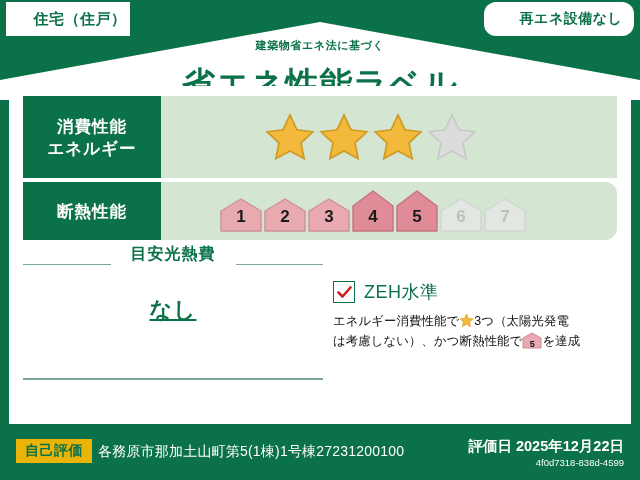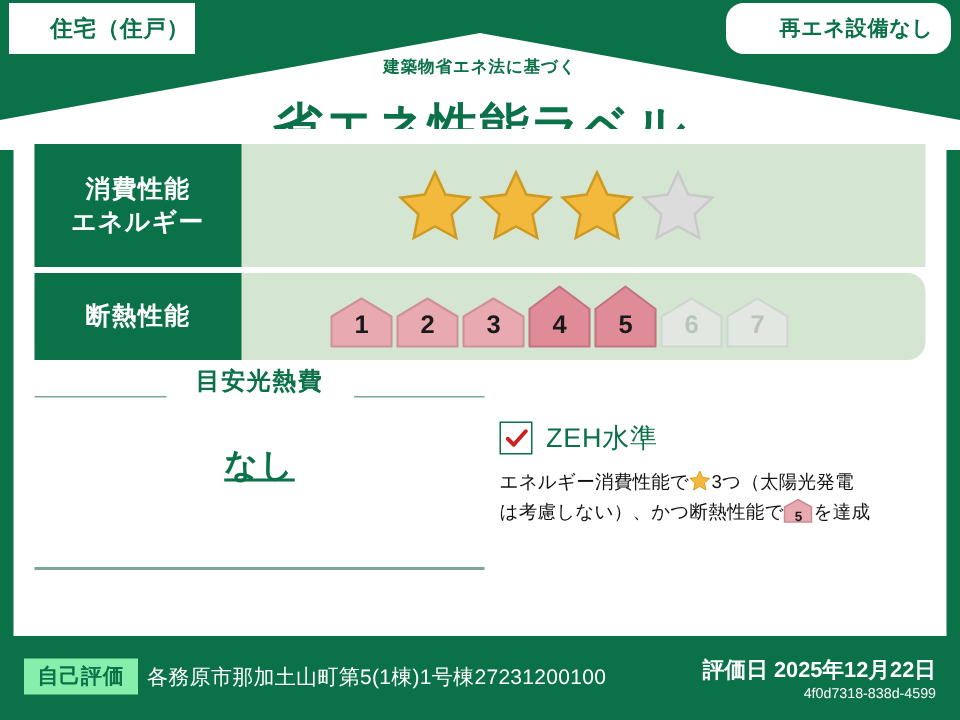--- a/index.html
+++ b/index.html
@@ -83,21 +83,21 @@
   .zeh-desc{margin-top:7px;font-size:12.4px;color:#111;line-height:1.62;letter-spacing:.1px;}
   .inline-star{display:inline-block;vertical-align:-3px;width:15px;height:15px;}
   .inline-house{display:inline-block;vertical-align:-4px;width:20px;height:17px;position:relative;}
   .inline-house svg{display:block;}
   .inline-house b{position:absolute;left:0;right:0;bottom:0px;text-align:center;
                   font-size:9px;font-weight:bold;color:#1a1a1a;line-height:1;}
 
   
   .footer{position:absolute;left:0;top:430px;width:640px;height:50px;color:#fff;}
   .self-badge{
-    position:absolute;left:16px;top:9px;width:76px;height:24px;background:#86efac;color:#0b7148;
+    position:absolute;left:16px;top:9px;width:76px;height:24px;background:#eab308;color:#0b7148;
     font-size:14px;font-weight:bold;display:flex;align-items:center;justify-content:center;
     letter-spacing:.5px;
   }
   .addr{position:absolute;left:98px;top:13px;font-size:14px;letter-spacing:.2px;white-space:nowrap;}
   .eval-date{position:absolute;right:16px;top:7px;font-size:14.5px;font-weight:bold;white-space:nowrap;}
   .eval-id{position:absolute;right:16px;top:27px;font-size:9.5px;white-space:nowrap;text-align:right;}
 </style>
 </head>
 <body>
 

